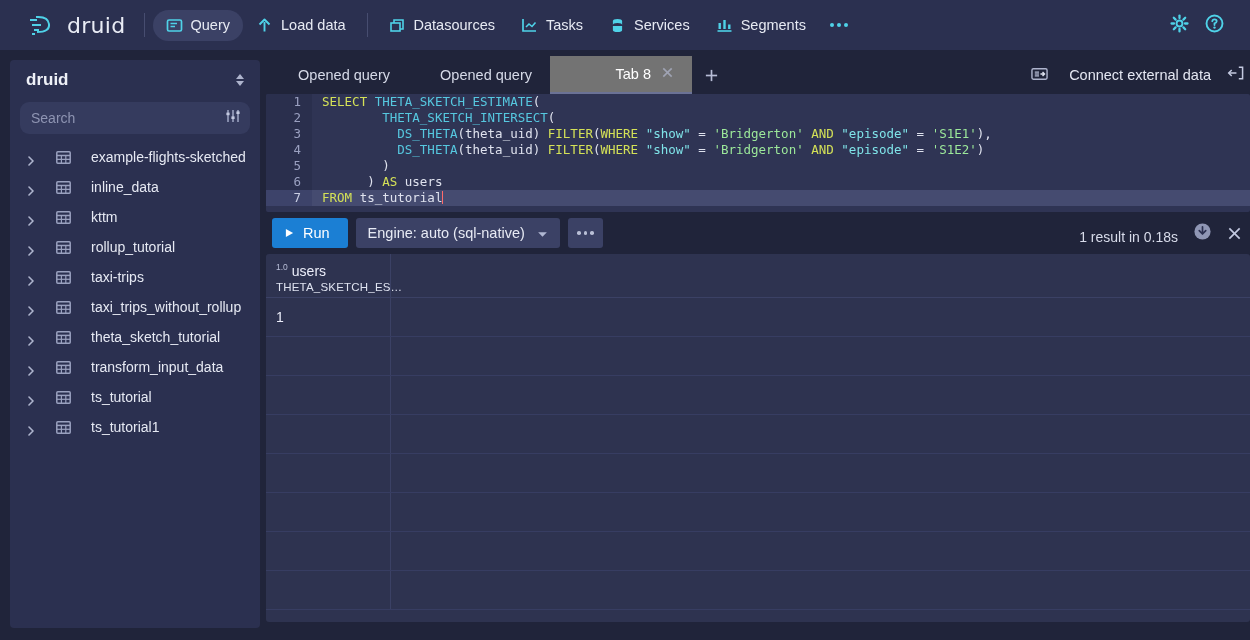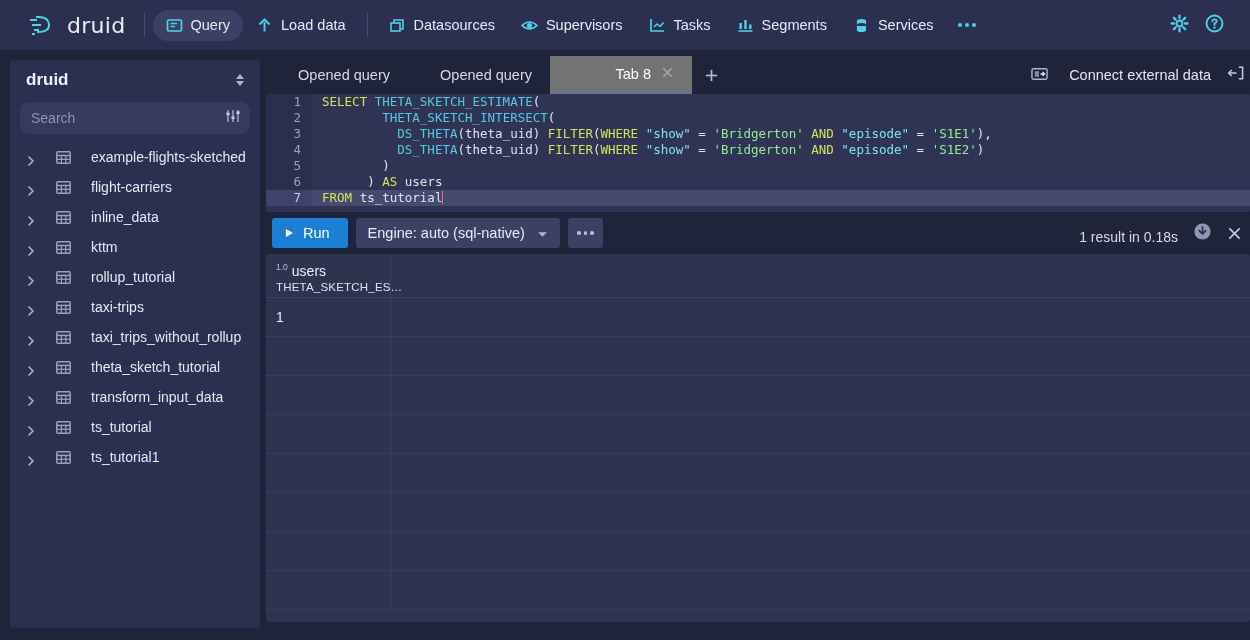--- a/index.html
+++ b/index.html
@@ -201,63 +201,54 @@
     <div class="nav-item">
       <span class="nav-ico">
         <svg viewBox="0 0 17 17" width="17" height="17">
           <rect x="2" y="6" width="9" height="8" fill="none" stroke="#4fd2e8" stroke-width="1.6"></rect>
           <path d="M5 6 V3 H14 V12 H11" fill="none" stroke="#4fd2e8" stroke-width="1.6"></path>
         </svg>
       </span>
       <span>Datasources</span>
     </div>
 
-    <div class="nav-item">
-      <span class="nav-ico">
-        <svg viewBox="0 0 17 17" width="17" height="17">
-          <path d="M1 8.5 Q8.5 1.5 16 8.5 Q8.5 15.5 1 8.5 Z" fill="none" stroke="#4fd2e8" stroke-width="1.6"></path>
-          <circle cx="8.5" cy="8.5" r="2.6" fill="#4fd2e8"></circle>
-        </svg>
-      </span>
-      <span>Supervisors</span>
-    </div>
 
     <div class="nav-item">
       <span class="nav-ico">
         <svg viewBox="0 0 17 17" width="17" height="17">
           <path d="M2 2 V14 H15" fill="none" stroke="#4fd2e8" stroke-width="1.7"></path>
           <path d="M5 10 L8 7 L11 9.5 L14.5 5.5" fill="none" stroke="#4fd2e8" stroke-width="1.6"></path>
         </svg>
       </span>
       <span>Tasks</span>
-    </div>
-
-    <div class="nav-item">
-      <span class="nav-ico">
-        <svg viewBox="0 0 17 17" width="17" height="17">
-          <rect x="2.5" y="6" width="2.4" height="6" fill="#4fd2e8"></rect>
-          <rect x="7.3" y="3" width="2.4" height="9" fill="#4fd2e8"></rect>
-          <rect x="12.1" y="7.5" width="2.4" height="4.5" fill="#4fd2e8"></rect>
-          <line x1="1.5" y1="14" x2="15.5" y2="14" stroke="#4fd2e8" stroke-width="1.6"></line>
-        </svg>
-      </span>
-      <span>Segments</span>
     </div>
 
     <div class="nav-item">
       <span class="nav-ico">
         <svg viewBox="0 0 17 17" width="17" height="17">
           <ellipse cx="8.5" cy="4" rx="4.6" ry="2" fill="#4fd2e8"></ellipse>
           <rect x="3.9" y="4" width="9.2" height="4" fill="#4fd2e8"></rect>
           <ellipse cx="8.5" cy="8" rx="4.6" ry="2" fill="#2b3050"></ellipse>
           <rect x="3.9" y="9" width="9.2" height="4" fill="#4fd2e8"></rect>
           <ellipse cx="8.5" cy="13" rx="4.6" ry="2" fill="#4fd2e8"></ellipse>
         </svg>
       </span>
       <span>Services</span>
+    </div>
+
+    <div class="nav-item">
+      <span class="nav-ico">
+        <svg viewBox="0 0 17 17" width="17" height="17">
+          <rect x="2.5" y="6" width="2.4" height="6" fill="#4fd2e8"></rect>
+          <rect x="7.3" y="3" width="2.4" height="9" fill="#4fd2e8"></rect>
+          <rect x="12.1" y="7.5" width="2.4" height="4.5" fill="#4fd2e8"></rect>
+          <line x1="1.5" y1="14" x2="15.5" y2="14" stroke="#4fd2e8" stroke-width="1.6"></line>
+        </svg>
+      </span>
+      <span>Segments</span>
     </div>
 
     <div class="nav-dots">
       <span class="dot"></span>
       <span class="dot"></span>
       <span class="dot"></span>
     </div>
   </div>
 
   <div class="nav-right">
@@ -333,33 +324,20 @@
         <span class="caret"><svg viewBox="0 0 10 10" width="10" height="10">
   <path d="M3 1 L7 5 L3 9" fill="none" stroke="#aeb4cd" stroke-width="1.6" stroke-linecap="round" stroke-linejoin="round"></path>
           </svg></span>
         <span class="tbl-ico"><svg viewBox="0 0 15 15" width="15" height="15">
   <rect x="0.8" y="1.8" width="13.4" height="11.4" rx="1" fill="none" stroke="#9aa1bf" stroke-width="1.5"></rect>
   <line x1="0.8" y1="5.4" x2="14.2" y2="5.4" stroke="#9aa1bf" stroke-width="1.5"></line>
   <line x1="0.8" y1="9.3" x2="14.2" y2="9.3" stroke="#9aa1bf" stroke-width="1.2"></line>
   <line x1="5.4" y1="5.4" x2="5.4" y2="13.2" stroke="#9aa1bf" stroke-width="1.2"></line>
   <line x1="9.8" y1="5.4" x2="9.8" y2="13.2" stroke="#9aa1bf" stroke-width="1.2"></line>
           </svg></span>
-        <span class="ds-name">flight-carriers</span>
-      </div>
-      <div class="ds-row">
-        <span class="caret"><svg viewBox="0 0 10 10" width="10" height="10">
-  <path d="M3 1 L7 5 L3 9" fill="none" stroke="#aeb4cd" stroke-width="1.6" stroke-linecap="round" stroke-linejoin="round"></path>
-          </svg></span>
-        <span class="tbl-ico"><svg viewBox="0 0 15 15" width="15" height="15">
-  <rect x="0.8" y="1.8" width="13.4" height="11.4" rx="1" fill="none" stroke="#9aa1bf" stroke-width="1.5"></rect>
-  <line x1="0.8" y1="5.4" x2="14.2" y2="5.4" stroke="#9aa1bf" stroke-width="1.5"></line>
-  <line x1="0.8" y1="9.3" x2="14.2" y2="9.3" stroke="#9aa1bf" stroke-width="1.2"></line>
-  <line x1="5.4" y1="5.4" x2="5.4" y2="13.2" stroke="#9aa1bf" stroke-width="1.2"></line>
-  <line x1="9.8" y1="5.4" x2="9.8" y2="13.2" stroke="#9aa1bf" stroke-width="1.2"></line>
-          </svg></span>
         <span class="ds-name">inline_data</span>
       </div>
       <div class="ds-row">
         <span class="caret"><svg viewBox="0 0 10 10" width="10" height="10">
   <path d="M3 1 L7 5 L3 9" fill="none" stroke="#aeb4cd" stroke-width="1.6" stroke-linecap="round" stroke-linejoin="round"></path>
           </svg></span>
         <span class="tbl-ico"><svg viewBox="0 0 15 15" width="15" height="15">
   <rect x="0.8" y="1.8" width="13.4" height="11.4" rx="1" fill="none" stroke="#9aa1bf" stroke-width="1.5"></rect>
   <line x1="0.8" y1="5.4" x2="14.2" y2="5.4" stroke="#9aa1bf" stroke-width="1.5"></line>
   <line x1="0.8" y1="9.3" x2="14.2" y2="9.3" stroke="#9aa1bf" stroke-width="1.2"></line>

